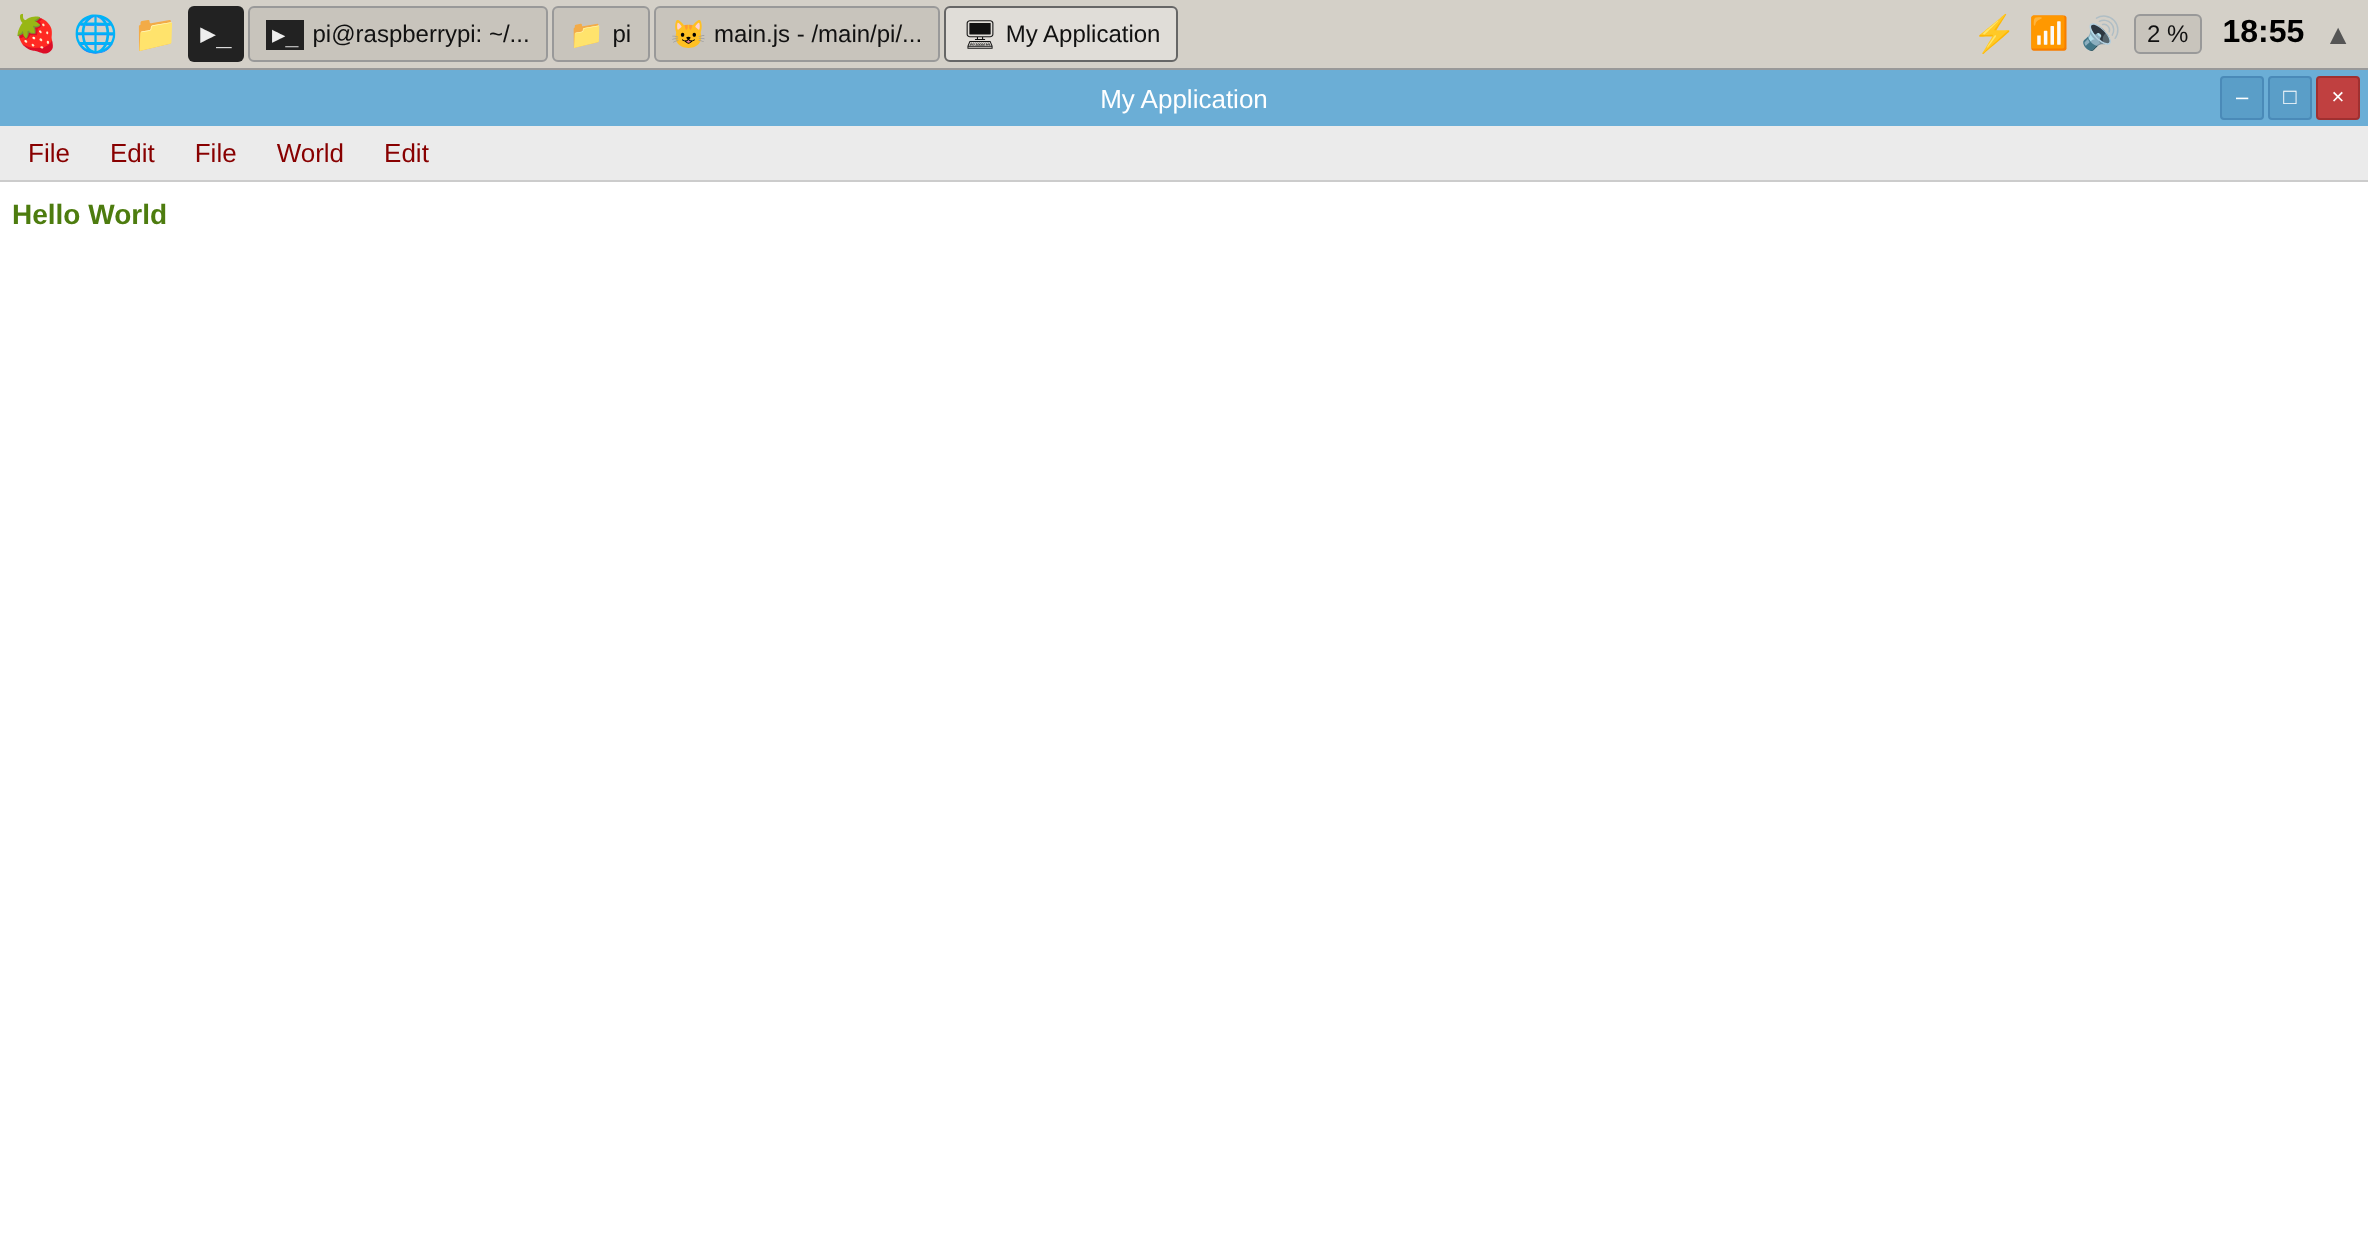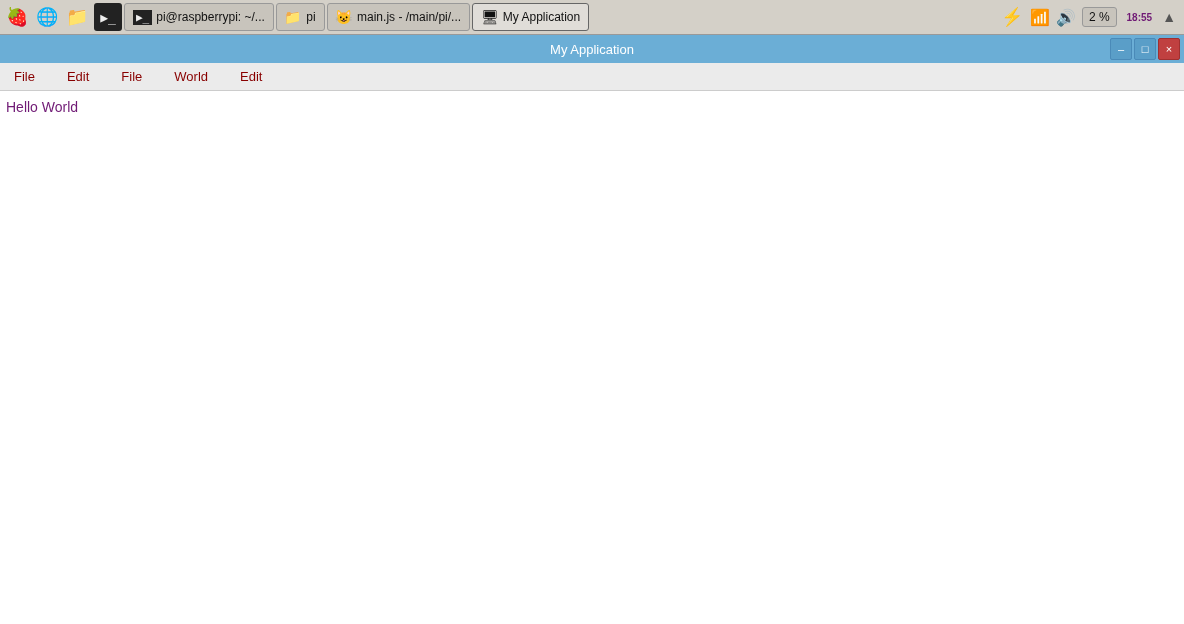--- a/index.html
+++ b/index.html
@@ -91,23 +91,23 @@
       gap: 2px;
       background: #c8c4bc;
       border: 1px solid #999;
       border-radius: 3px;
       padding: 2px 6px;
       font-size: 12px;
       color: #111;
     }
 
     .time-display {
-      font-size: 10px;
+      font-size: 16px;
       font-weight: bold;
-      color: #701a75;
+      color: #000000;
       padding: 0 4px;
     }
 
     .notifications-icon {
       font-size: 14px;
       color: #555;
       cursor: pointer;
     }
 
     
@@ -151,42 +151,42 @@
     }
 
     
     .menubar {
       display: flex;
       align-items: center;
       height: 28px;
       background: #ebebeb;
       border-bottom: 1px solid #ccc;
       padding: 0 4px;
-      gap: 12px;
+      gap: 0;
     }
 
     .menu-item {
       padding: 4px 10px;
       cursor: pointer;
       color: #880000;
       font-size: 13px;
       border-radius: 2px;
     }
 
     
     .app-content {
       background: white;
       flex: 1;
       padding: 8px 6px;
     }
 
     .hello-world-text {
       font-size: 14px;
-      font-weight: normal;
-      color: #701a75;
+      font-weight: bold;
+      color: #4d7c0f;
     }
 
     .window-wrapper {
       display: flex;
       flex-direction: column;
       height: calc(624px - 35px);
     }
   </style>
 </head>
 <body>

